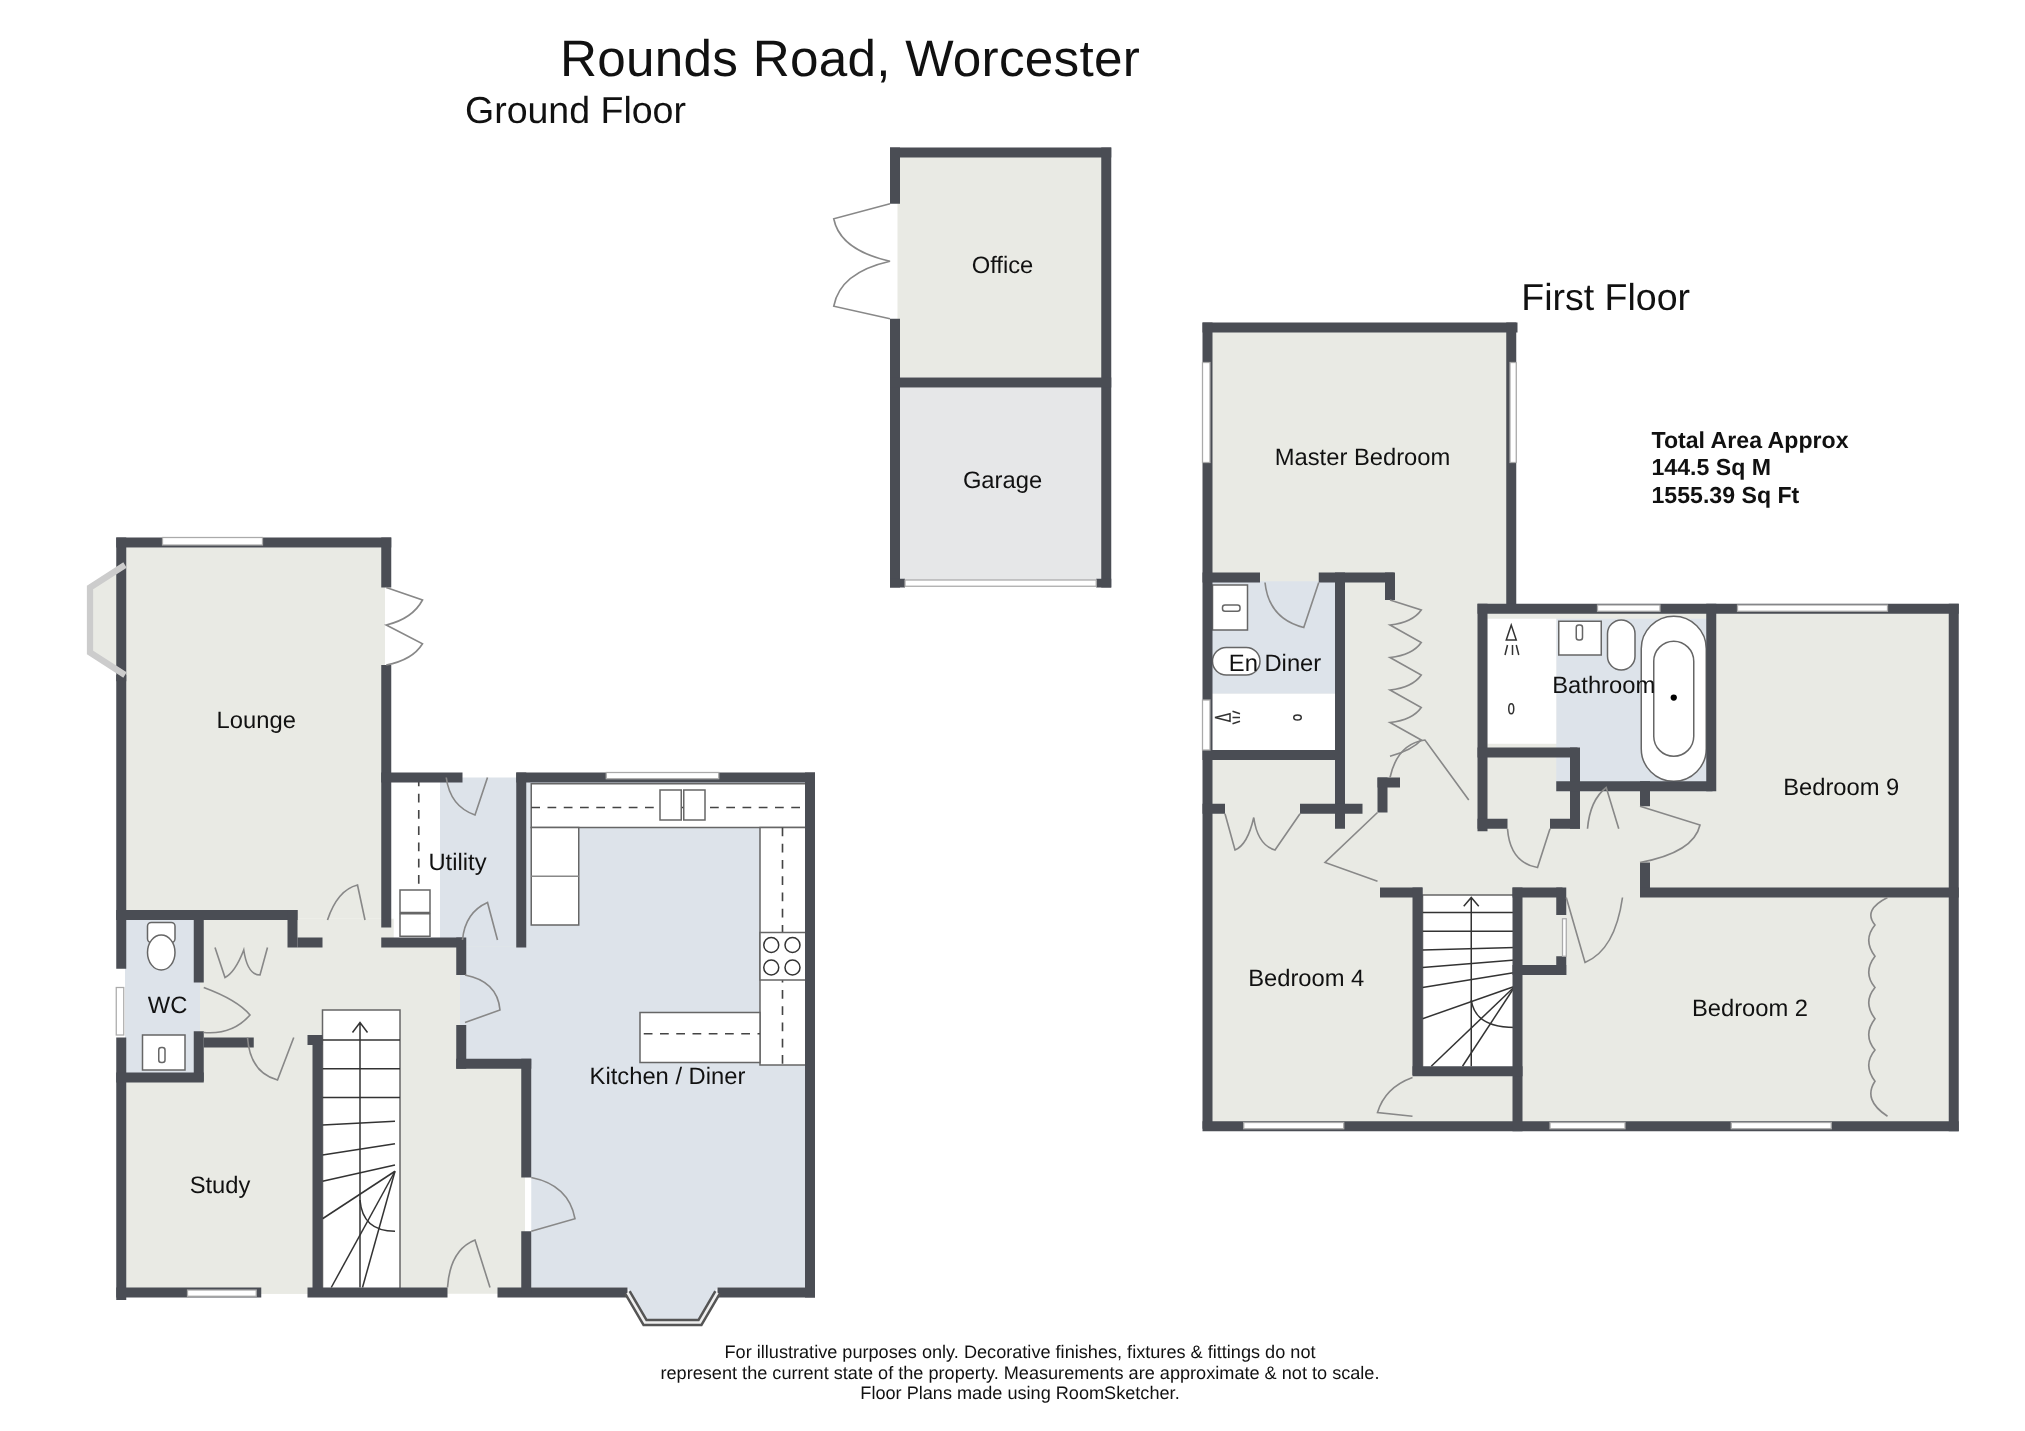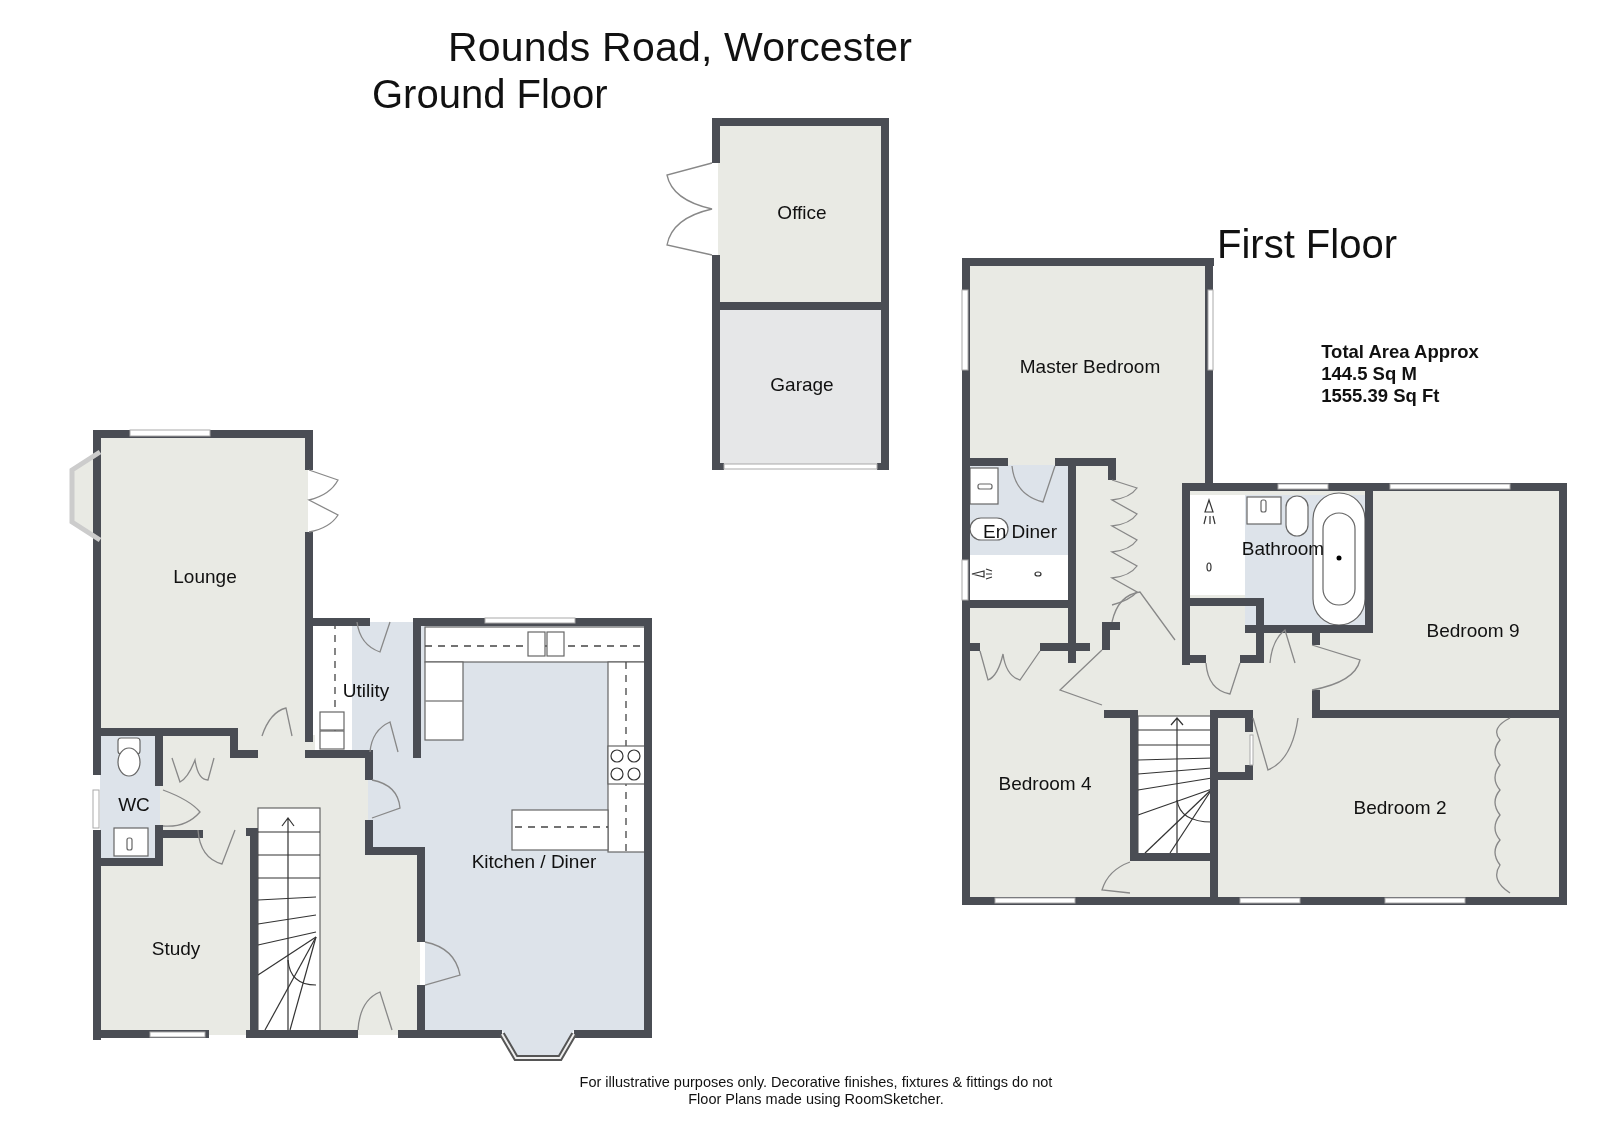--- a/index.html
+++ b/index.html
@@ -1,20 +1,20 @@
 <!DOCTYPE html>
 <html><head>
 <meta charset="utf-8">
 <style>
   html, body { margin: 0; padding: 0; background: #ffffff; }
   body { width: 1620px; height: 1145px; position: relative; overflow: hidden;
          font-family: "Liberation Sans", "DejaVu Sans", sans-serif; color: #111; }
   .title { position: absolute; left: 0; width: 1348px; top: 24px; text-align: center;
            font-size: 41px; font-weight: normal; letter-spacing: 0.2px; padding-left: 12px; box-sizing: border-box; }
-  .floor-label { position: absolute; font-size: 40px; white-space: nowrap; }
+  .floor-label { position: absolute; font-size: 30px; white-space: nowrap; }
   #ground-label { left: 372px; top: 72px; }
   #first-label { left: 1184px; top: 222px; margin-left: 33px; }
   .plan { position: absolute; left: 0; top: 0; }
   .room-label { position: absolute; font-size: 19px; white-space: nowrap; transform: translate(-50%, -50%); }
   .area { position: absolute; left: 1400px; top: 341px; transform: translateX(-50%);
           text-align: left; font-size: 18.5px; line-height: 22px; font-weight: bold; }
   .disclaimer { position: absolute; left: 0; width: 1620px; top: 1074px; text-align: center;
                 font-size: 14.5px; line-height: 16.5px; padding-left: 12px; box-sizing: border-box; }
 </style>
 </head>
@@ -274,14 +274,15 @@
 <div class="room-label" style="left:1400px; top:808px;">Bedroom 2</div>
 
 <div class="area">
   <div>Total Area Approx</div>
   <div>144.5 Sq M</div>
   <div>1555.39 Sq Ft</div>
 </div>
 
 <div class="disclaimer">
   <div>For illustrative purposes only. Decorative finishes, fixtures &amp; fittings do not</div>
+  <div>represent the current state of the property. Measurements are approximate &amp; not to scale.</div>
   <div>Floor Plans made using RoomSketcher.</div>
 </div>
 
 </body></html>

